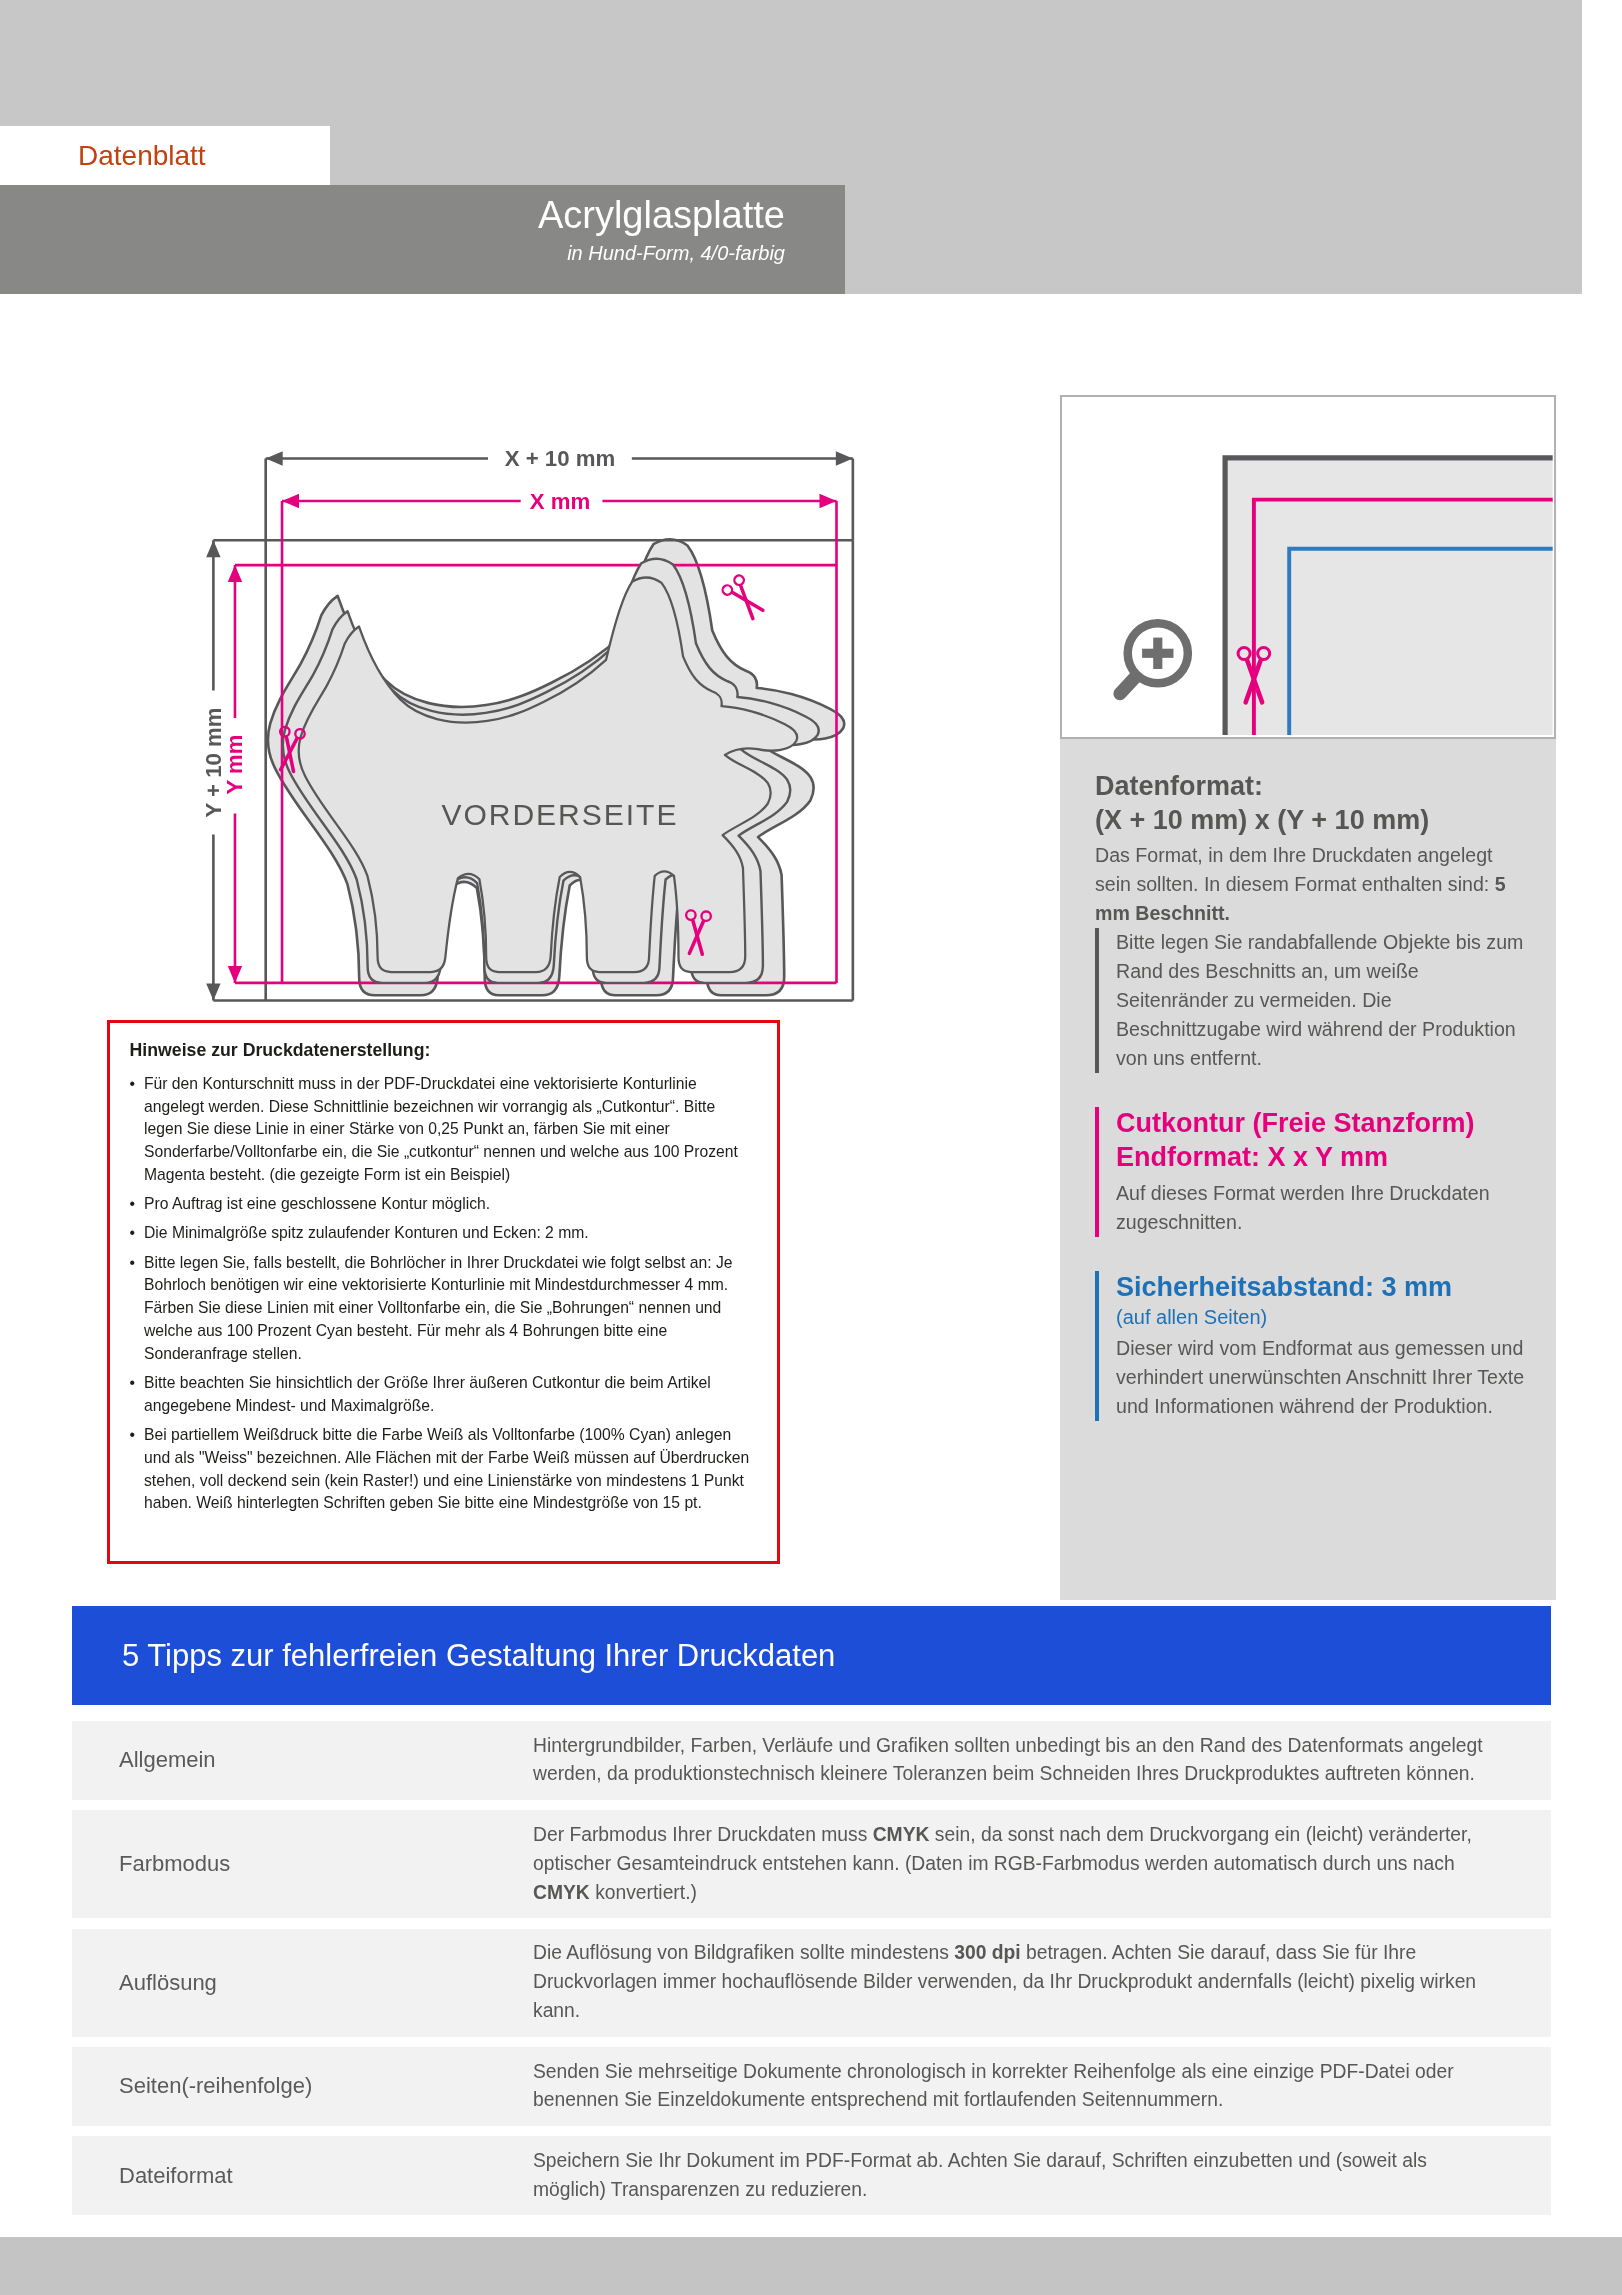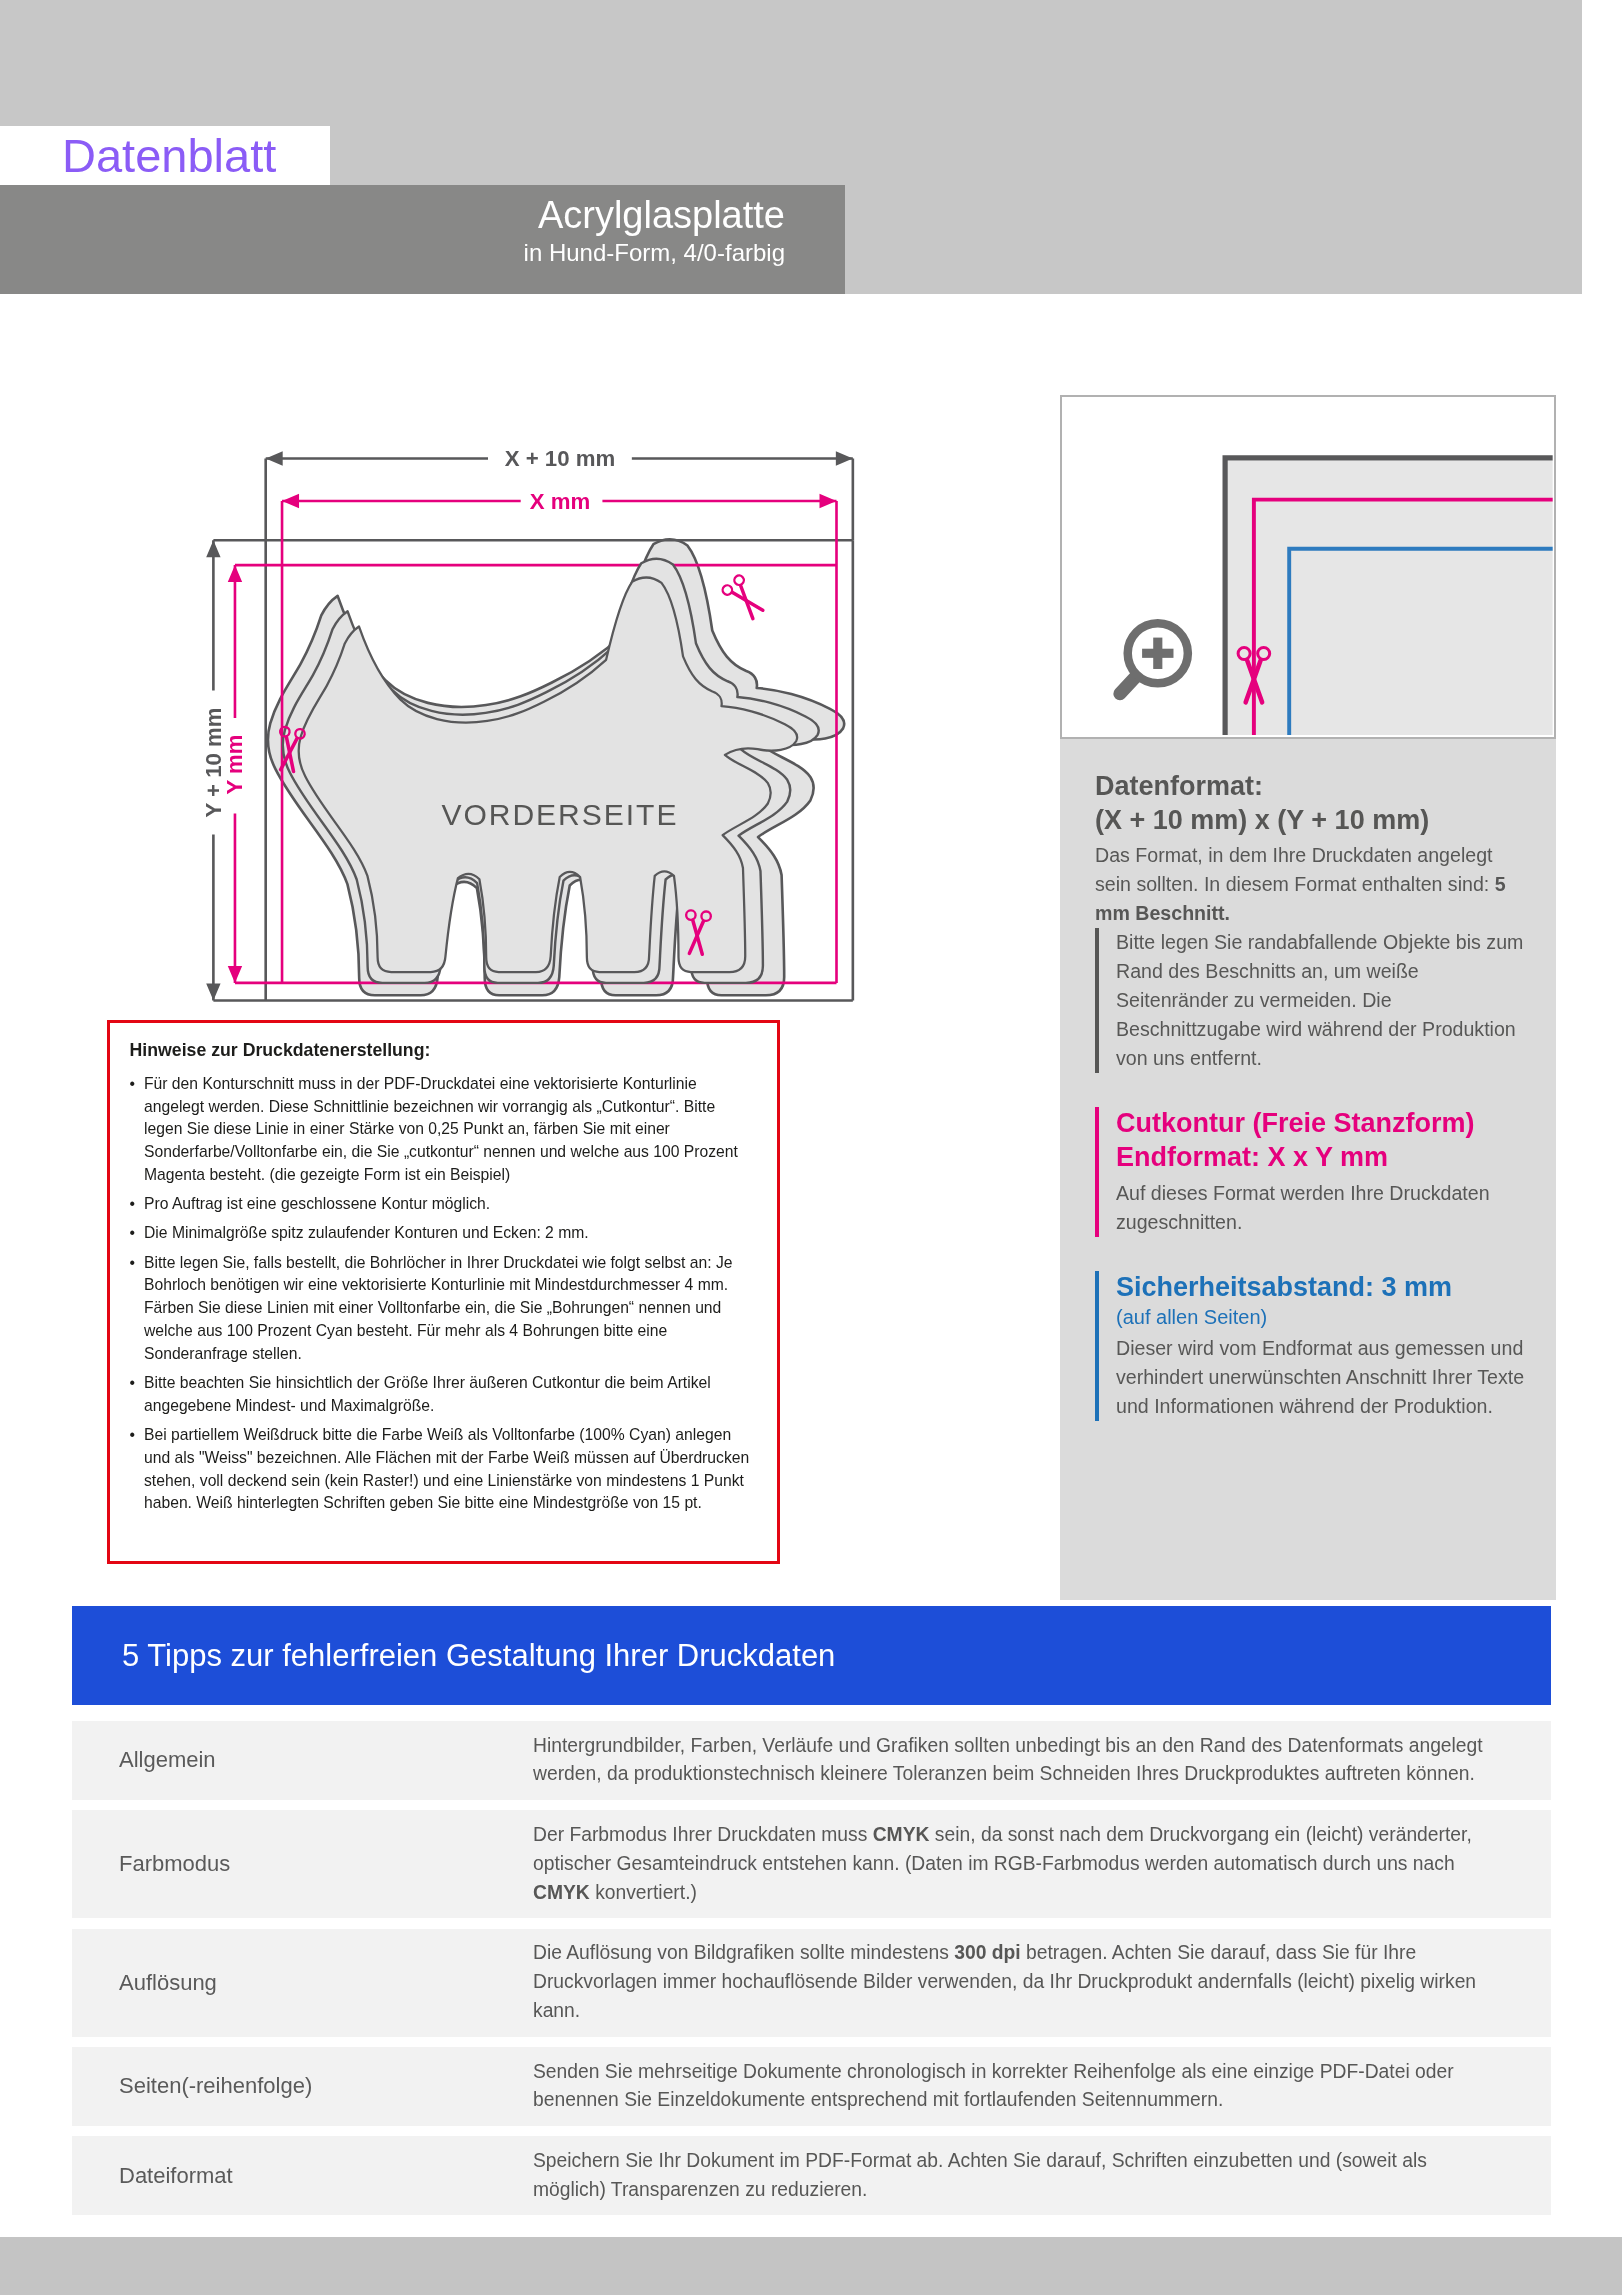--- a/index.html
+++ b/index.html
@@ -3,25 +3,25 @@
 <meta charset="utf-8">
 <style>
   html,body{margin:0;padding:0;background:#fff;}
   .page{position:relative;width:1623px;height:2295px;background:#fff;overflow:hidden;
         font-family:"Liberation Sans",sans-serif;}
   .abs{position:absolute;}
 
   
   .band-light{left:0;top:0;width:1582px;height:294px;background:#c7c7c7;}
   .datenblatt-box{left:0;top:126px;width:330px;height:59px;background:#ffffff;}
-  .datenblatt-box span{display:block;padding-left:62px;line-height:59px;font-size:47px;color:#8b5cf6;}
+  .datenblatt-box span{display:block;padding-left:78px;line-height:59px;font-size:28px;color:#c2410c;}
   .title-box{left:0;top:185px;width:845px;height:109px;background:#888887;text-align:right;
              padding:9.2px 60px 0 0;box-sizing:border-box;color:#fff;}
   .title-box .t1{font-size:38px;line-height:42px;}
-  .title-box .t2{font-size:24px;line-height:34px;}
+  .title-box .t2{font-size:20px;line-height:34px;font-style:italic;}
 
   
   .diagram{left:190px;top:416px;}
 
   
   .notes{left:107px;top:1020px;width:673px;height:544px;border:3.3px solid #e30613;background:#fff;
          box-sizing:border-box;padding:17px 19.6px 0 19.6px;color:#1d1d1b;overflow:hidden;}
   .notes h2{margin:0 0 11.8px 0;font-size:17.7px;font-weight:bold;}
   .notes ul{margin:0;padding:0;list-style:none;}
   .notes li{display:flex;font-size:15.7px;line-height:1.45;margin-bottom:6.5px;}

